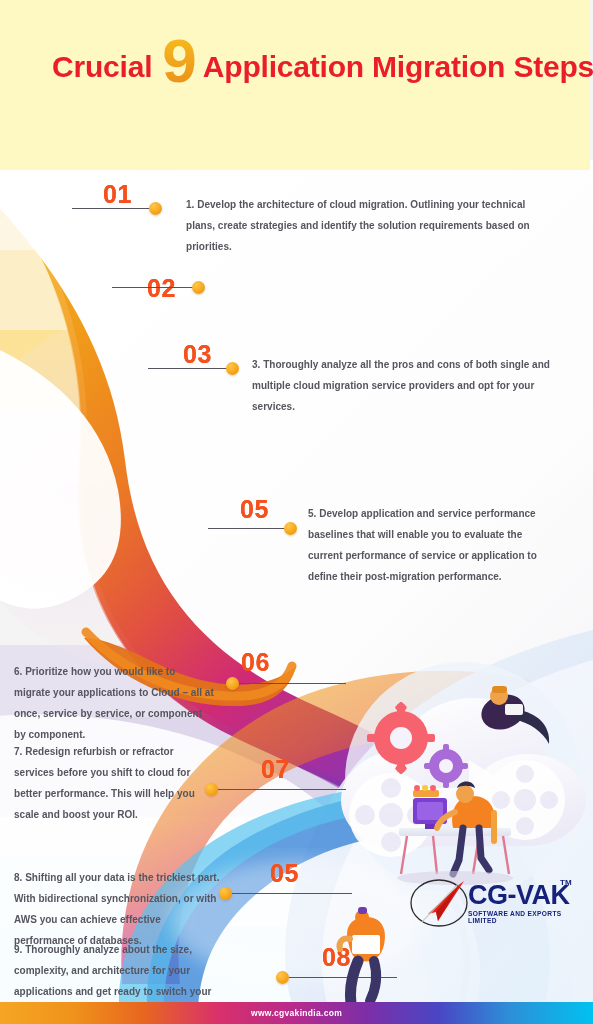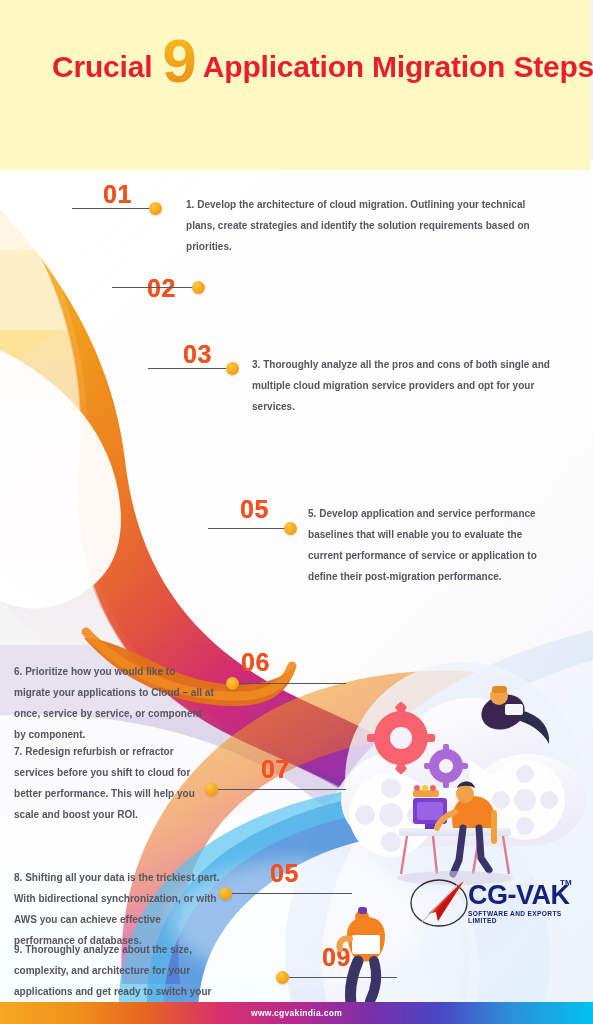--- a/index.html
+++ b/index.html
@@ -409,21 +409,21 @@
   </div>
 
   <div class="step" style="left:0;top:855px;width:593px;height:72px;">
     <div class="step-num" style="left:270px;top:6px;">05</div>
     <div class="connector" style="left:232px;top:38px;width:120px;"></div>
     <div class="dot" style="left:219px;top:32px;"></div>
     <div class="step-text left" style="left:14px;top:12px;width:206px;">8. Shifting all your data is the trickiest part. With bidirectional synchronization, or with AWS you can achieve effective performance of databases.</div>
   </div>
 
   <div class="step" style="left:0;top:927px;width:593px;height:75px;">
-    <div class="step-num" style="left:322px;top:18px;">09</div>
+    <div class="step-num" style="left:322px;top:18px;">08</div>
     <div class="connector" style="left:289px;top:50px;width:108px;"></div>
     <div class="dot" style="left:276px;top:44px;"></div>
     <div class="step-text left" style="left:14px;top:12px;width:228px;">9. Thoroughly analyze about the size, complexity, and architecture for your applications and get ready to switch your legacy environment to cloud.</div>
   </div>
 
   <div id="logo">
     <svg style="position:absolute;left:0;top:2px;width:62px;height:50px;" viewBox="0 0 62 50">
       <ellipse cx="31" cy="25" rx="28" ry="23" fill="none" stroke="#2b2b2b" stroke-width="1.3"></ellipse>
       <path d="M 52,6 L 20,36 L 28,34 L 30,43 L 56,3 Z" fill="#e32219"></path>
       <path d="M 52,6 L 30,43 L 28,34 Z" fill="#b8150f" opacity="0.85"></path>

